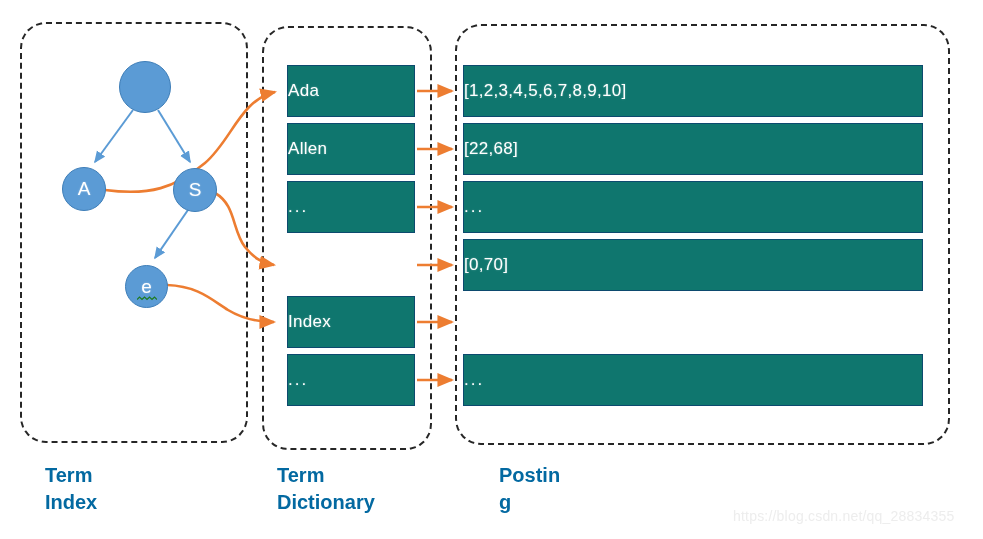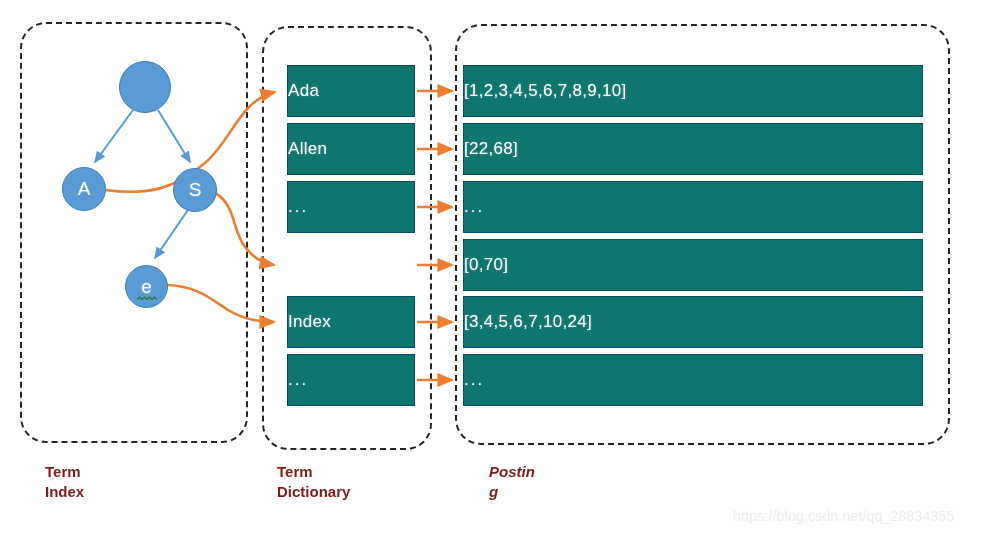--- a/index.html
+++ b/index.html
@@ -83,29 +83,29 @@
     left: 0;
     top: 0;
     width: 983px;
     height: 539px;
     pointer-events: none;
   }
 
   
   .caption {
     position: absolute;
-    color: #7f1d1d;
-    font-size: 15px;
+    color: #0369a1;
+    font-size: 20px;
     font-weight: bold;
-    line-height: 20px;
+    line-height: 27px;
     white-space: pre-line;
   }
   #caption-term-index { left: 45px;  top: 462px; width: 180px; }
   #caption-term-dict  { left: 277px; top: 462px; width: 180px; }
-  #caption-postings   { left: 489px; top: 462px; width: 120px; font-style: italic; }
+  #caption-postings   { left: 499px; top: 462px; width: 120px; }
 
   
   #watermark {
     position: absolute;
     left: 733px;
     top: 508px;
     color: #EDEDED;
     font-size: 14px;
     letter-spacing: 0.2px;
     user-select: none;
@@ -191,23 +191,20 @@
   </div>
   <div class="row-box post-box" style="top:123px">
     <span>[22,68]</span>
   </div>
   <div class="row-box post-box" style="top:181px">
     <span class="ellipsis-text">...</span>
   </div>
   <div class="row-box post-box" style="top:239px">
     <span>[0,70]</span>
   </div>
-  <div class="row-box post-box" style="top:296px">
-    <span>[3,4,5,6,7,10,24]</span>
-  </div>
   <div class="row-box post-box" style="top:354px">
     <span class="ellipsis-text">...</span>
   </div>
 
   <div class="caption" id="caption-term-index">Term
 Index</div>
   <div class="caption" id="caption-term-dict">Term
 Dictionary</div>
   <div class="caption" id="caption-postings">Postin
 g</div>

